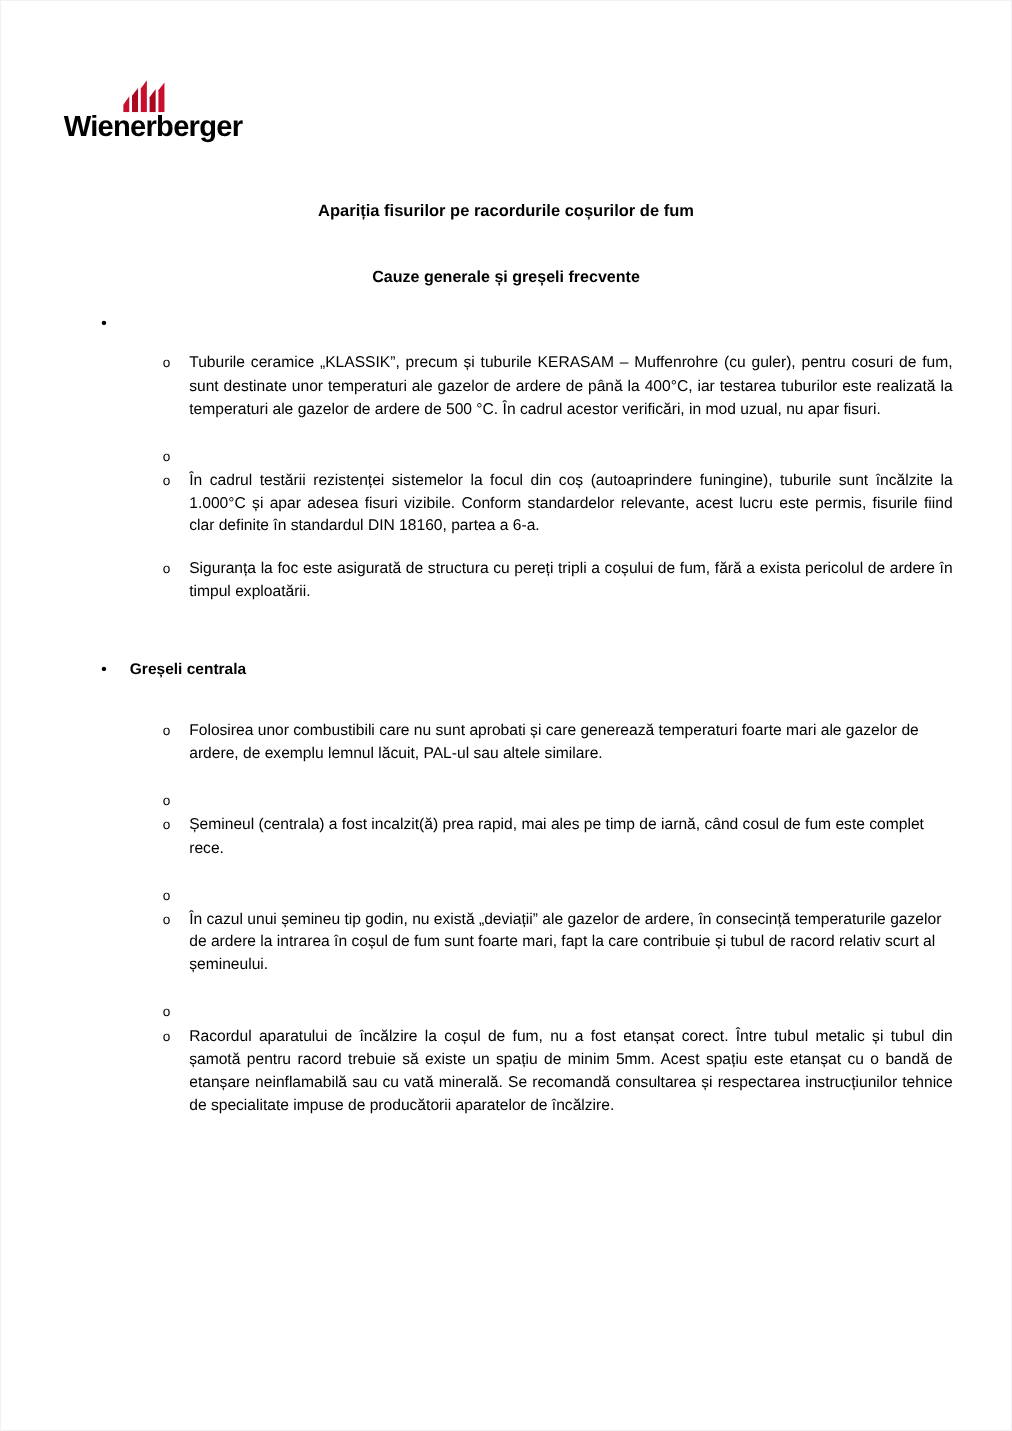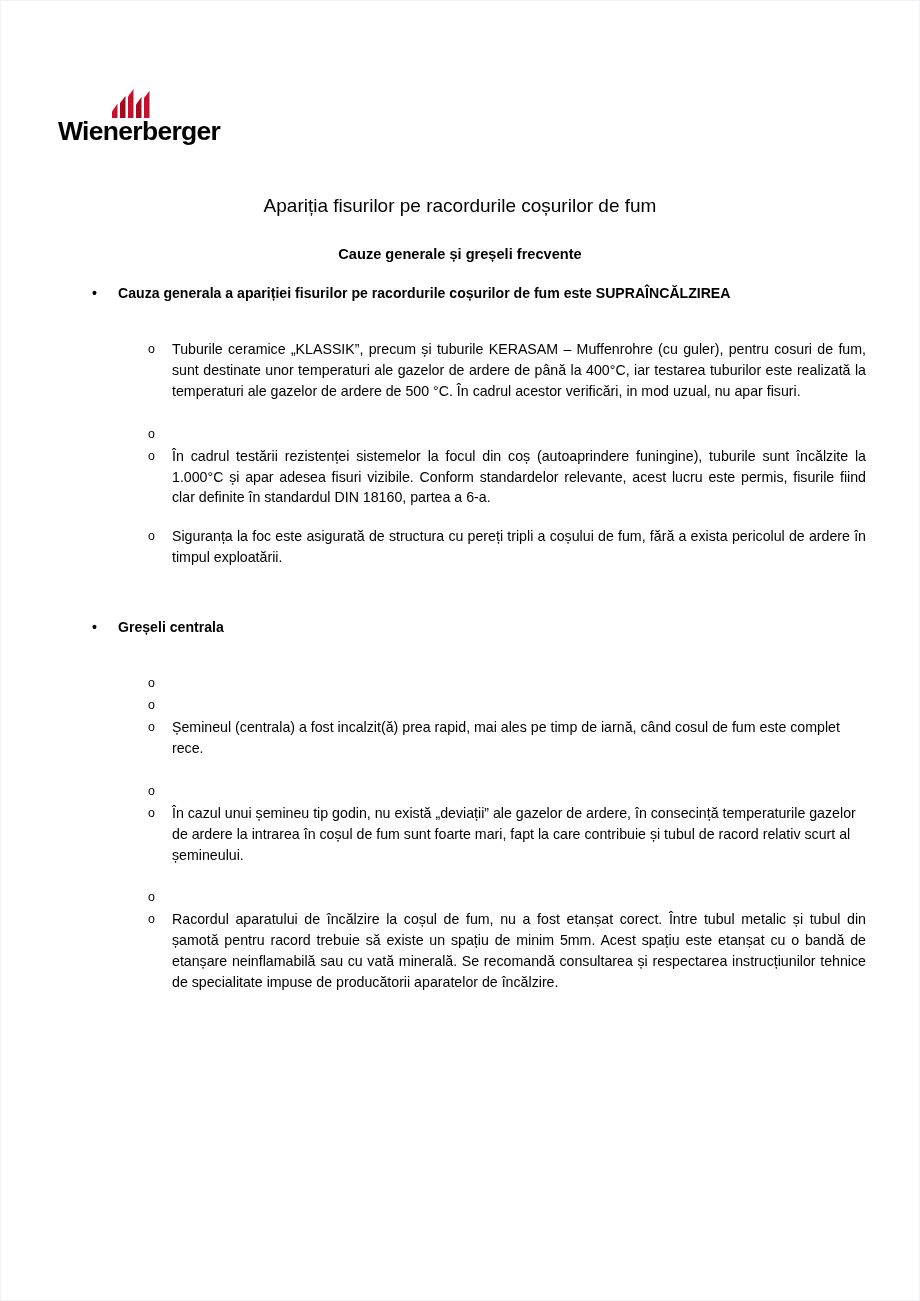--- a/index.html
+++ b/index.html
@@ -26,21 +26,21 @@
     position: absolute;
     inset: 0;
     border: 1px solid #f2f2f4;
     pointer-events: none;
   }
 
   
   .logo-block {
     position: absolute;
     left: 58px;
-    top: 86px;
+    top: 70px;
     width: 240px;
     height: 58px;
   }
   .logo-mark {
     position: absolute;
     left: 54px;
     top: 0px;
     width: 42px;
     height: 32px;
   }
@@ -59,30 +59,30 @@
 
   
   .title-block {
     position: absolute;
     left: 60px;
     top: 182px;
     width: 800px;
     text-align: center;
   }
   .doc-title {
-    font-size: 19px;
-    font-weight: 400;
+    font-size: 15px;
+    font-weight: 700;
     line-height: 1.3;
-    margin: 12px;
+    margin: 0;
   }
   .doc-subtitle {
     font-size: 14.6px;
     font-weight: 700;
     line-height: 1.3;
-    margin: 26px 0 0 0;
+    margin: 41px 0 0 0;
   }
 
   
   .body-block {
     position: absolute;
     left: 0;
     top: 284px;
     width: 920px;
   }
 
@@ -149,21 +149,20 @@
 
   <div class="title-block">
     <p class="doc-title">Apariția fisurilor pe racordurile coșurilor de fum</p>
     <p class="doc-subtitle">Cauze generale și greșeli frecvente</p>
   </div>
 
   <div class="body-block">
 
     <p class="l1">
       <span class="marker">•</span>
-      <span>Cauza generala a apariției fisurilor pe racordurile coșurilor de fum este SUPRAÎNCĂLZIREA</span>
     </p>
 
     <div class="gap-36"></div>
 
     <p class="l2">
       <span class="marker">o</span>
       <span>Tuburile ceramice „KLASSIK”, precum și tuburile KERASAM – Muffenrohre (cu guler), pentru cosuri de fum, sunt destinate unor temperaturi ale gazelor de ardere de până la 400°C, iar testarea tuburilor este realizată la temperaturi ale gazelor de ardere de 500 °C. În cadrul acestor verificări, in mod uzual, nu apar fisuri.</span>
     </p>
 
     <div class="gap-22"></div>
@@ -190,20 +189,21 @@
 
     <p class="l1">
       <span class="marker">•</span>
       <span>Greșeli centrala</span>
     </p>
 
     <div class="gap-36"></div>
 
     <p class="l2 nojust">
       <span class="marker">o</span>
+      <span>Folosirea unor combustibili care nu sunt aprobati și care generează temperaturi foarte mari ale gazelor de ardere, de exemplu lemnul lăcuit, PAL-ul sau altele similare.</span>
     </p>
 
     <div class="gap-22"></div>
 
     <p class="l2 nojust">
       <span class="marker">o</span>
     </p>
 
     <div class="gap-22"></div>
 

